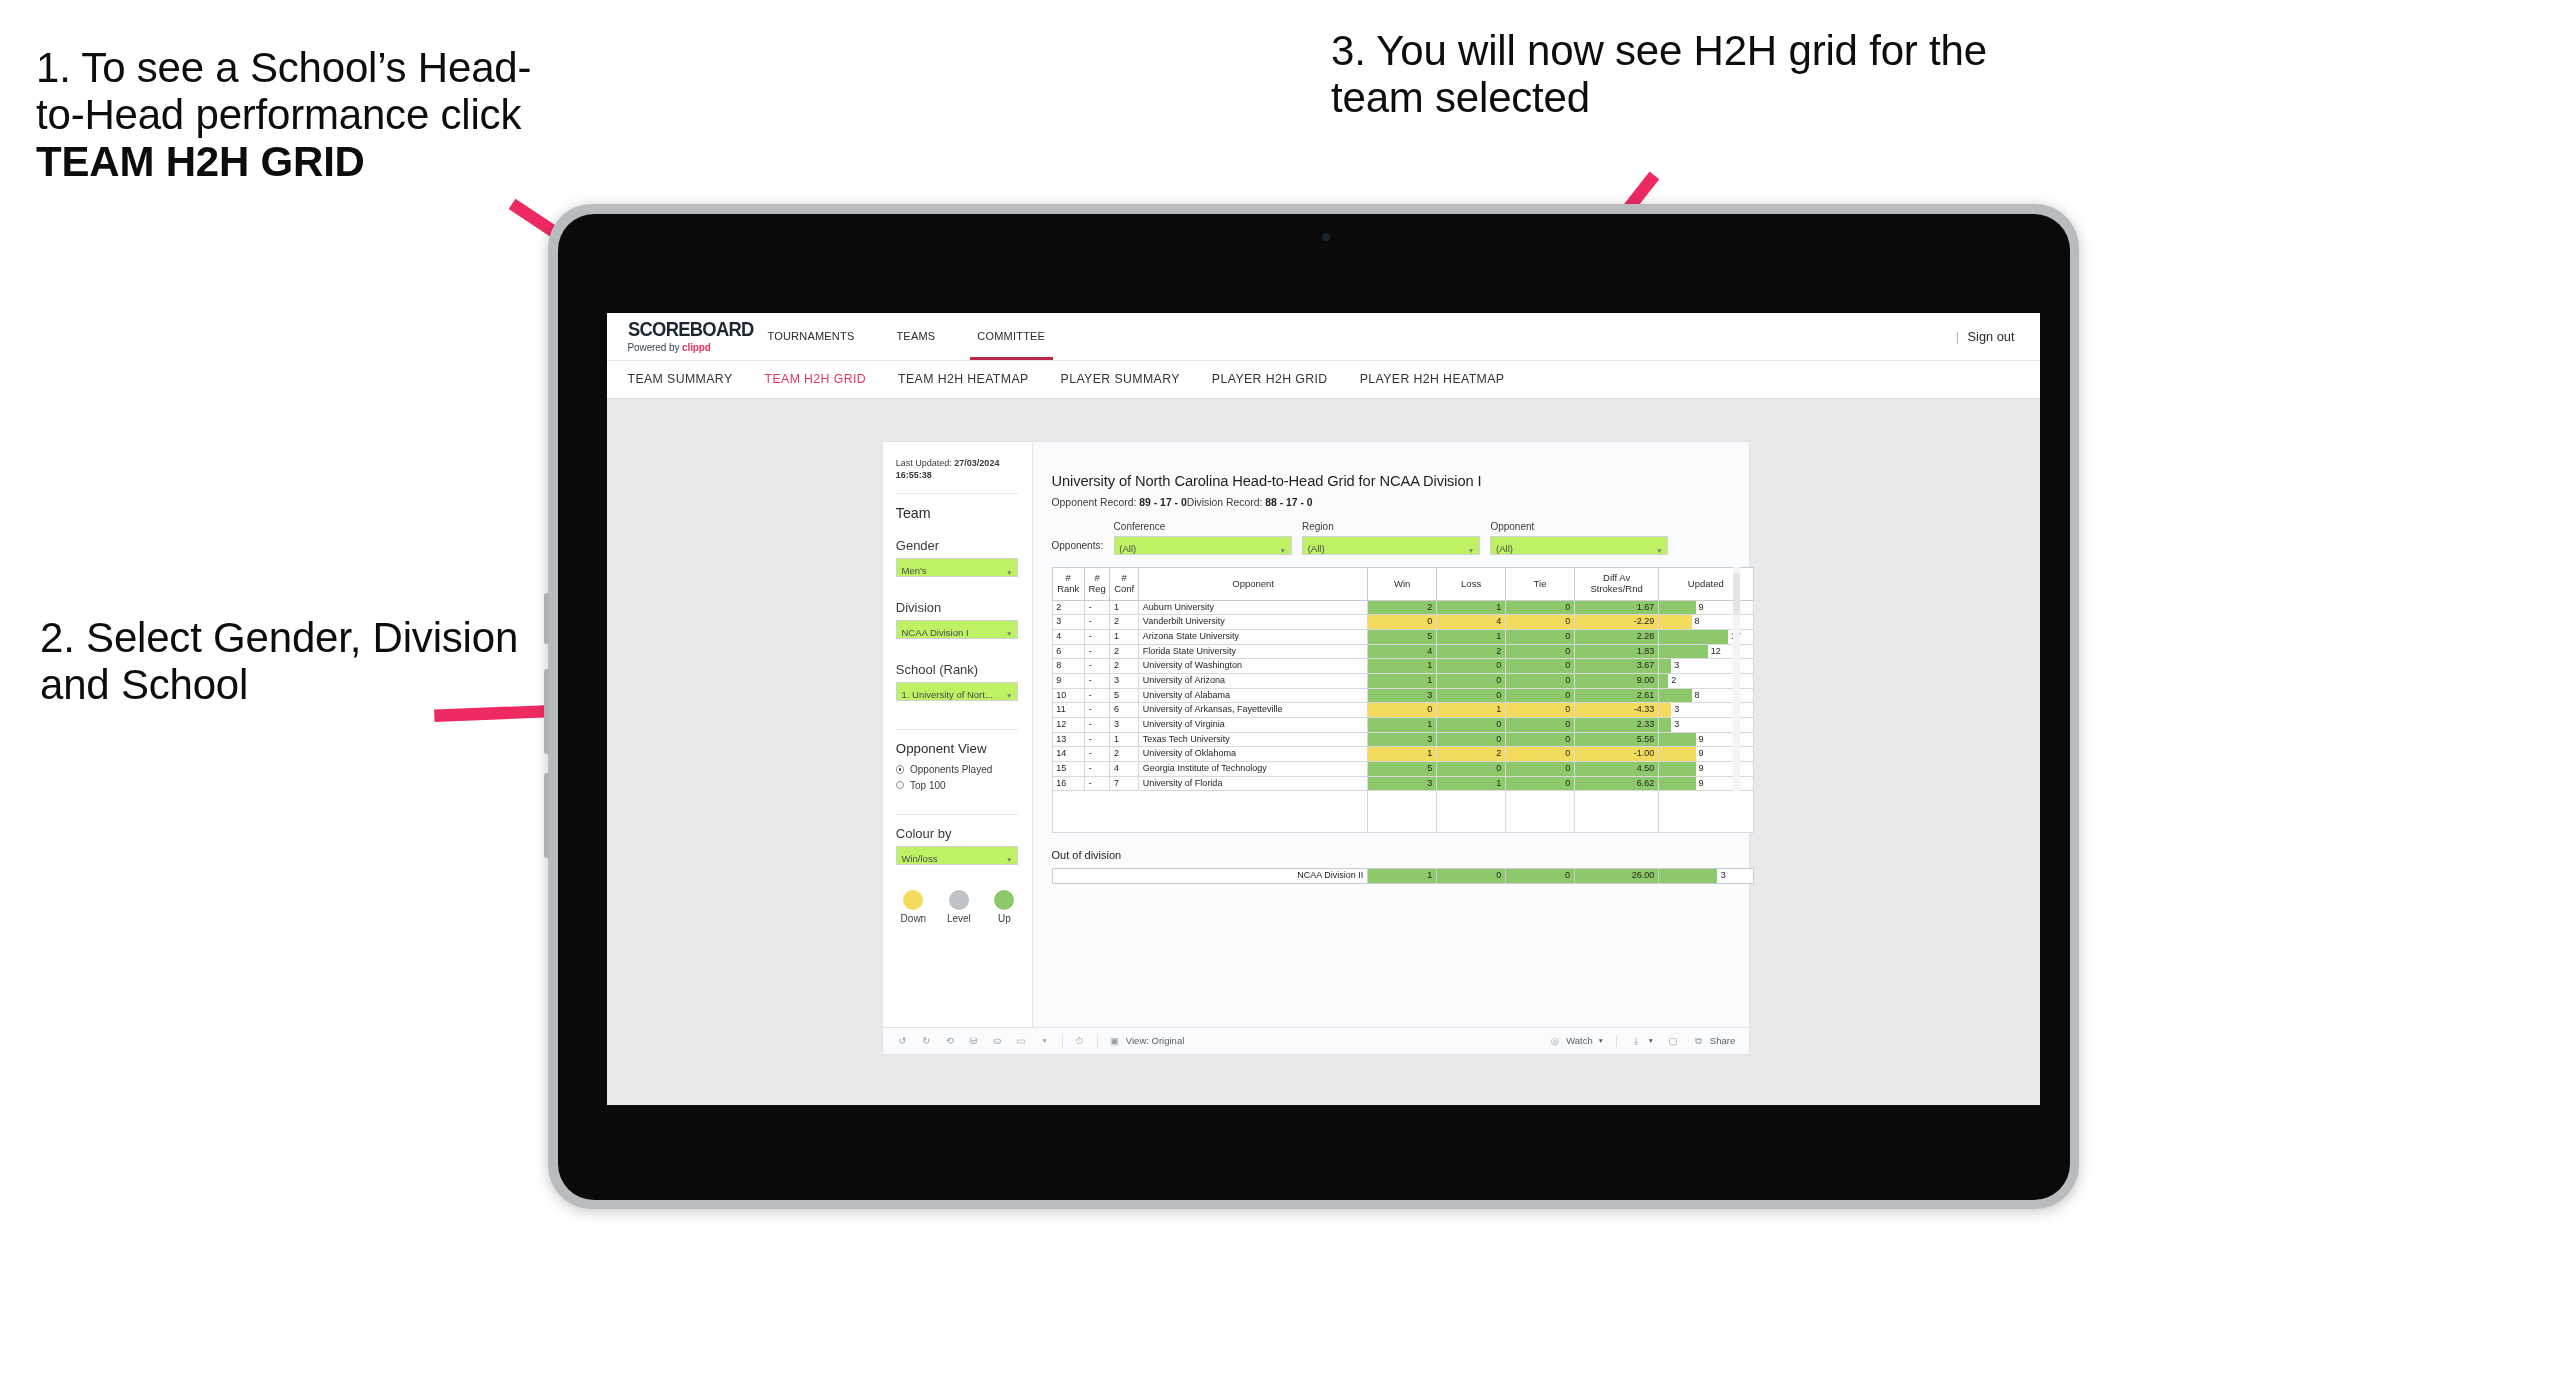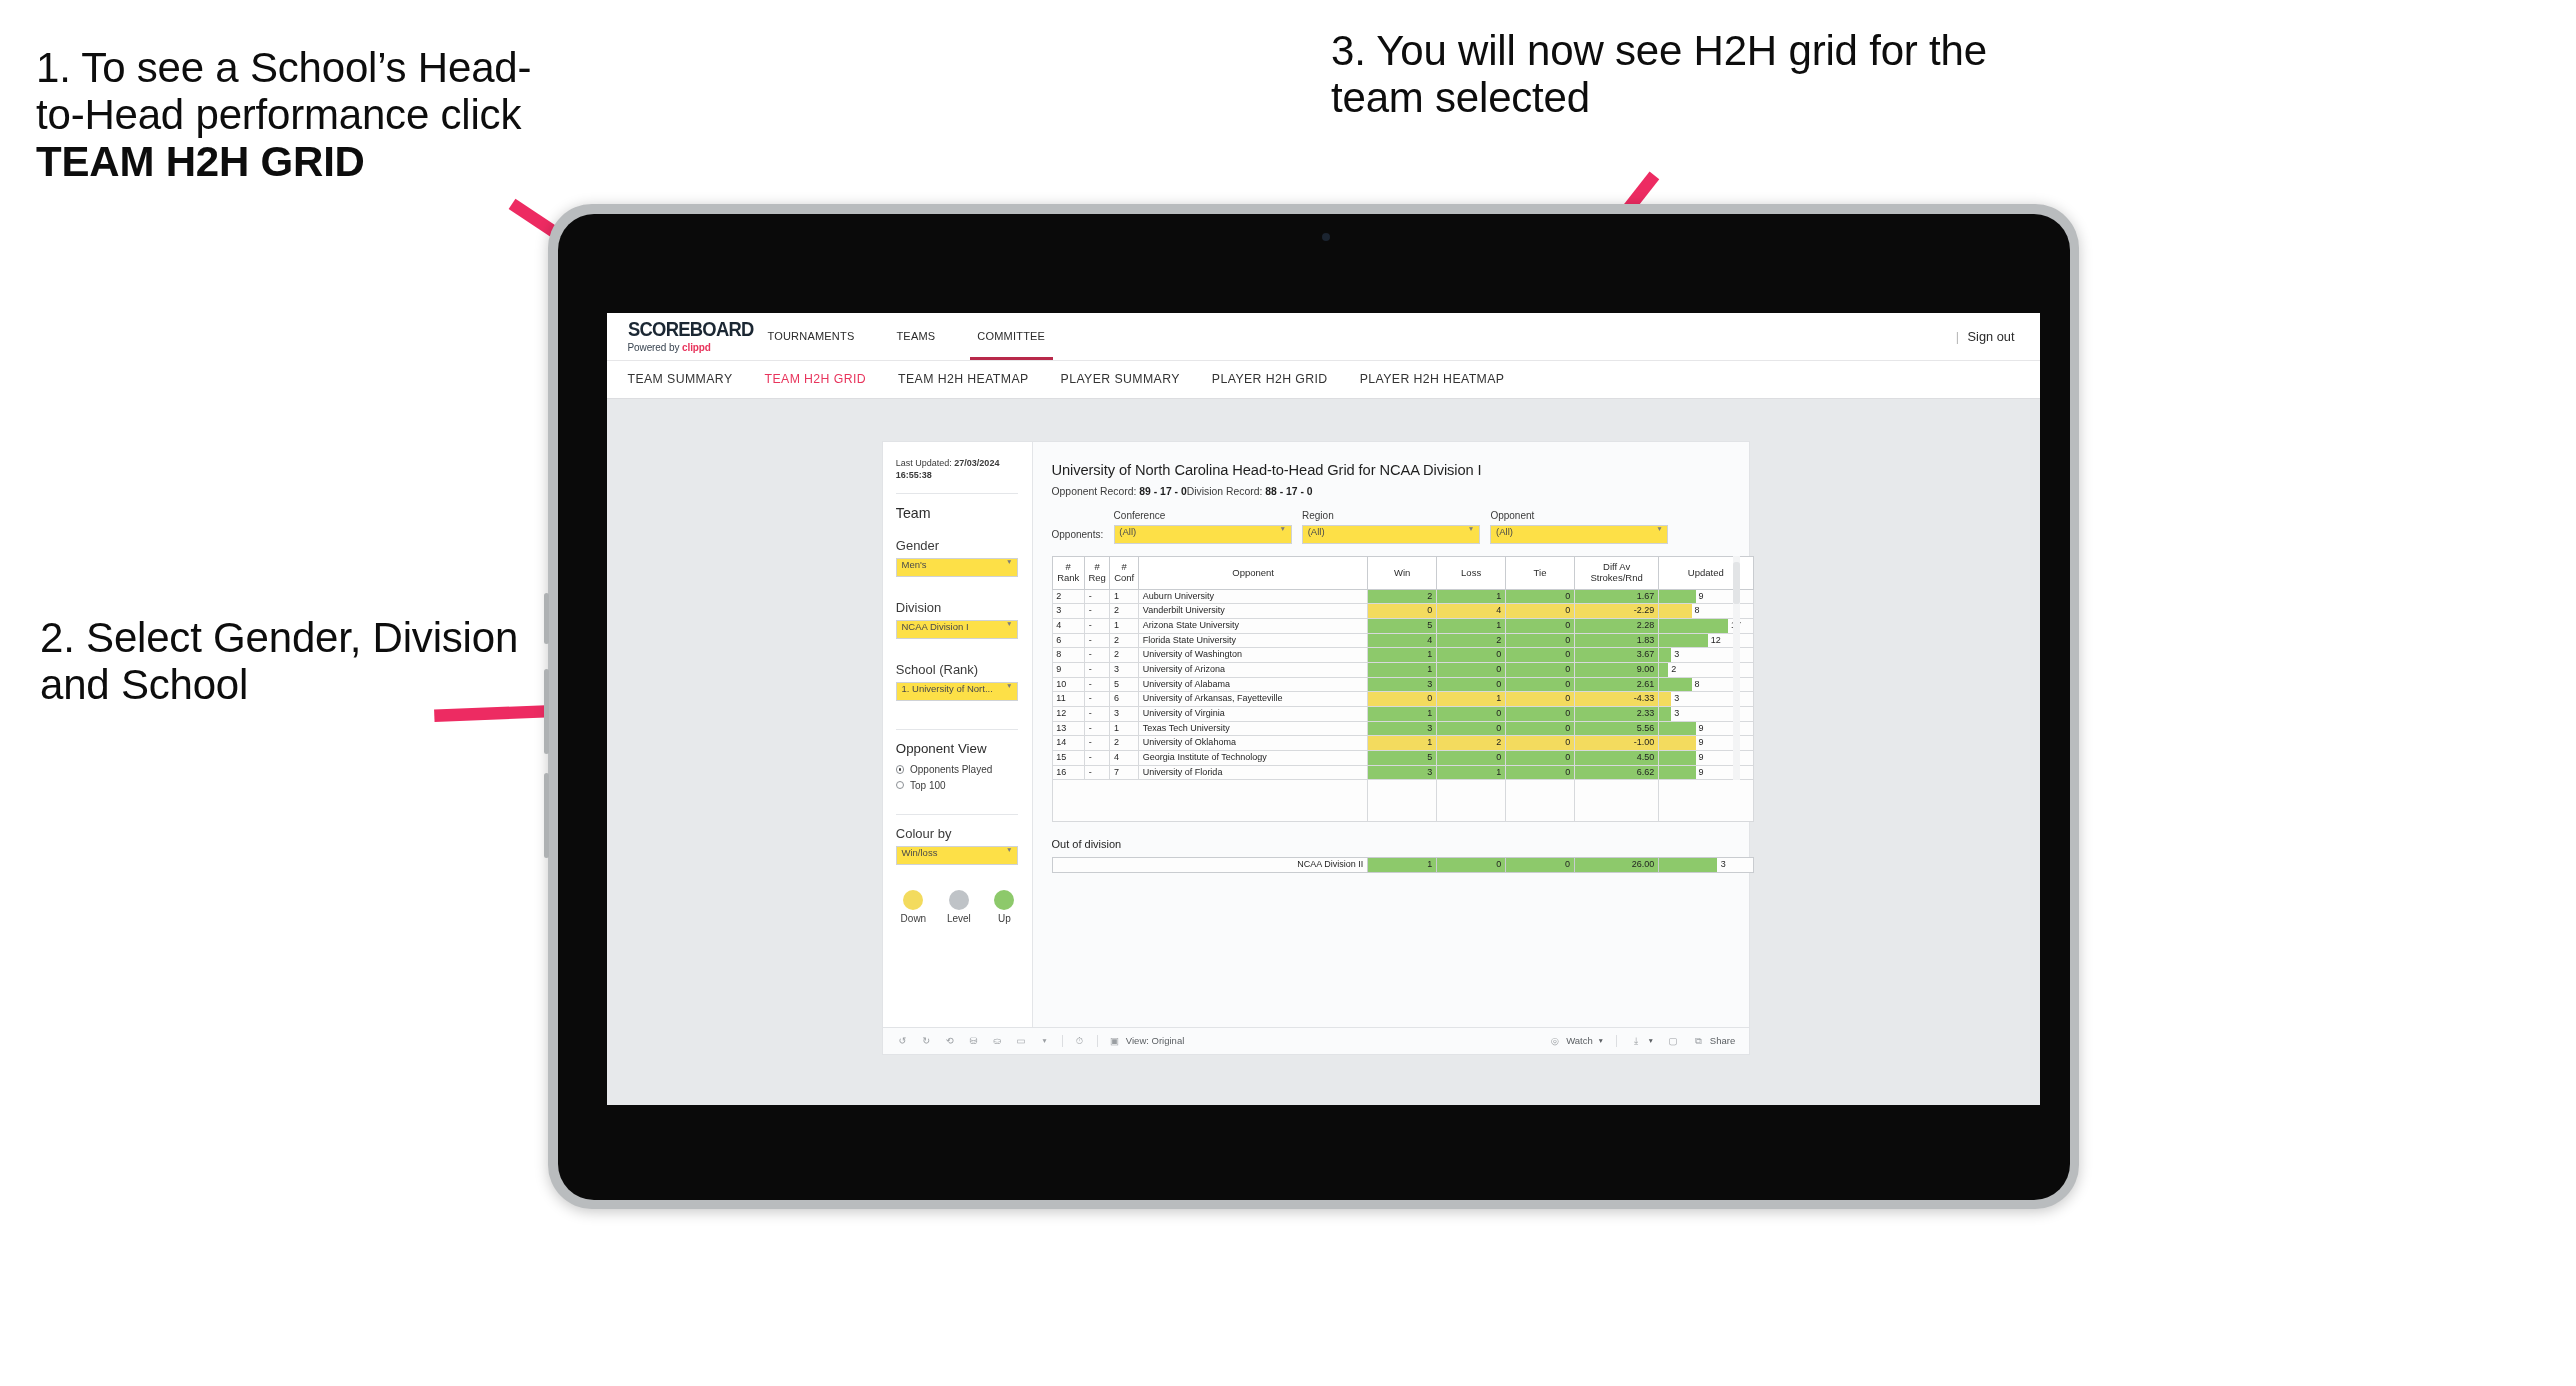--- a/index.html
+++ b/index.html
@@ -109,22 +109,22 @@
   #sidebar {
     width: 150px; background:#ffffff; border-right:0.9px solid #e3e5e8;
     padding: 15px 13.3px 0 13.3px; font-size: 10.4px; color:#3b3b3b;
   }
   .updated { font-size: 9px; line-height:1.35; color:#3b3b3b; }
   .updated b { font-weight:700; }
   .side-div { border-top:0.9px solid #e4e6e9; margin: 12.3px 0 11.4px 0; }
   .side-h { font-size: 14.2px; color:#2c2c2c; margin-bottom: 17px; font-weight:400; }
   .side-label { font-size: 13px; color:#3b3b3b; margin-bottom: 4.7px; }
   .ddl {
-    height: 19px; border:0.9px solid #cfd2d6; background:#fde047;
-    display:flex; align-items:flex-start; padding: 0 4.7px;
+    height: 19px; border:0.9px solid #cfd2d6; background:#bef264;
+    display:flex; align-items:flex-end; padding: 0 4.7px;
     font-size: 9.5px; color:#4a4a4a; position:relative;
     white-space:nowrap; overflow:hidden;
   }
   .ddl .caret {
     position:absolute; right:4.7px; font-size:6.6px; color:#7c7c7c; line-height:1;
   }
   .side-gap { height: 23px; }
   .side-h2 { font-size: 13.3px; color:#2c2c2c; margin-bottom: 7.6px; font-weight:400; }
   .radio-row { display:flex; align-items:center; gap:5.7px; margin-bottom: 4.7px; font-size:10px; color:#3b3b3b; }
   .radio {
@@ -133,21 +133,21 @@
   }
   .radio.on::after {
     content:''; position:absolute; left:1.9px; top:1.9px; width:2.8px; height:2.8px; border-radius:50%; background:#3b3b3b;
   }
   #legend { display:flex; gap:19px; margin-top: 25px; padding-left: 3.8px; justify-content: center; }
   .lg { text-align:center; width:26.5px; }
   .lg-dot { width:20px; height:20px; border-radius:50%; margin: 0 auto 3.8px auto; }
   .lg-label { font-size: 10px; color:#3b3b3b; }
 
   
-  #main { flex:1; padding: 20px 17px 0 19px; min-width:0; position:relative; }
+  #main { flex:1; padding: 31px 17px 0 19px; min-width:0; position:relative; }
   #viz-title { font-size: 14.7px; color:#1f1f1f; letter-spacing:-0.1px; }
   #records { display:flex; margin-top: 8.5px; font-size: 10.4px; color:#3b3b3b; }
   #records b { font-weight:700; color:#1f1f1f; }
   #rec-div { }
 
   #filters { display:flex; align-items:flex-end; margin-top: 13.3px; gap: 10.4px; }
   .flt-lbl-left { font-size:10px; color:#3b3b3b; padding-bottom: 3.8px; }
   .flt { width: 178px; }
   .flt-name { font-size: 10px; color:#3b3b3b; margin-bottom: 3.8px; }
 

